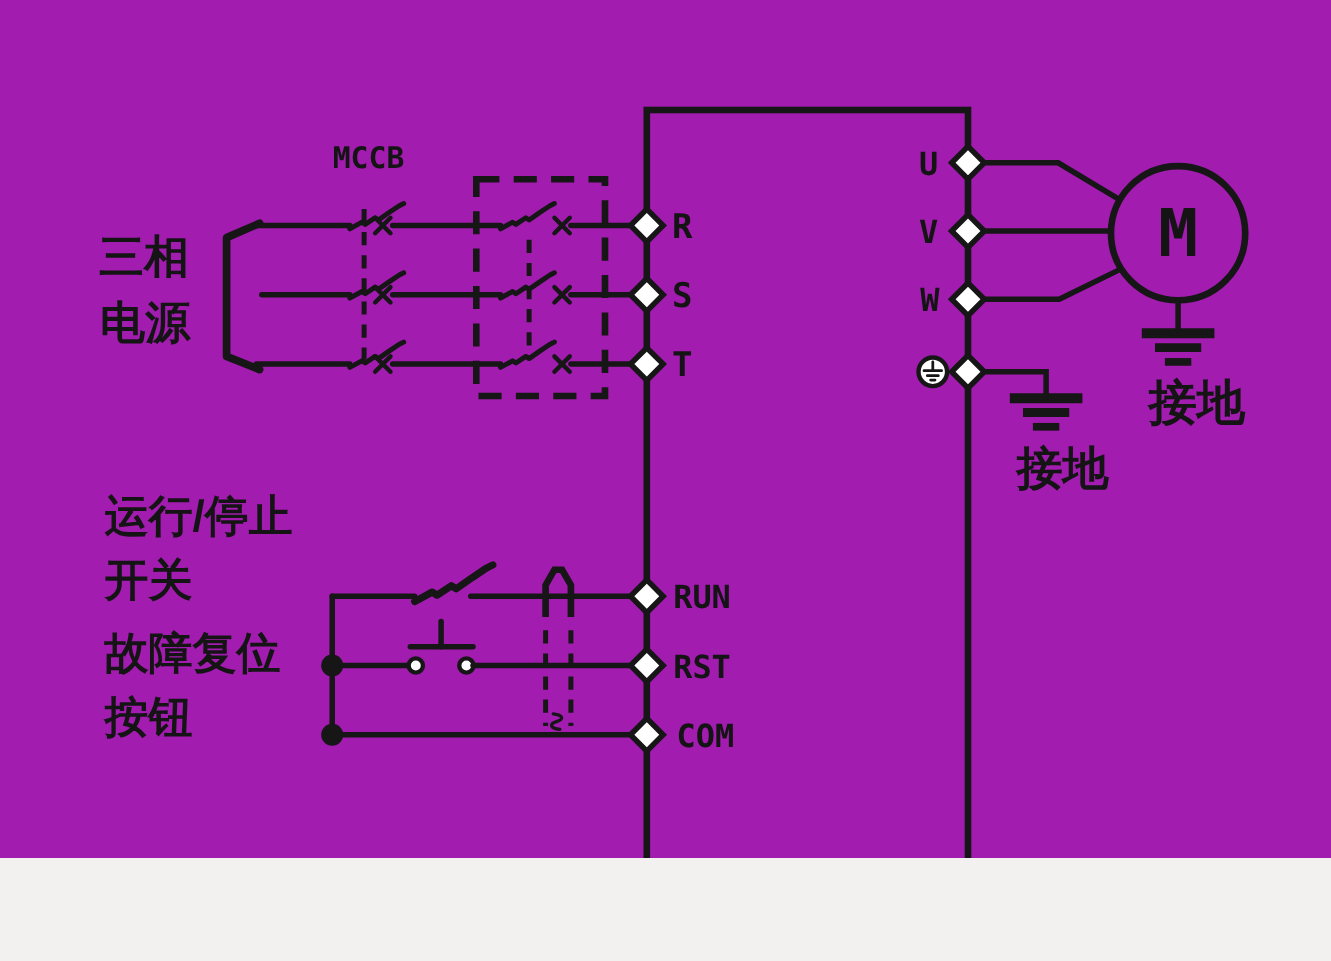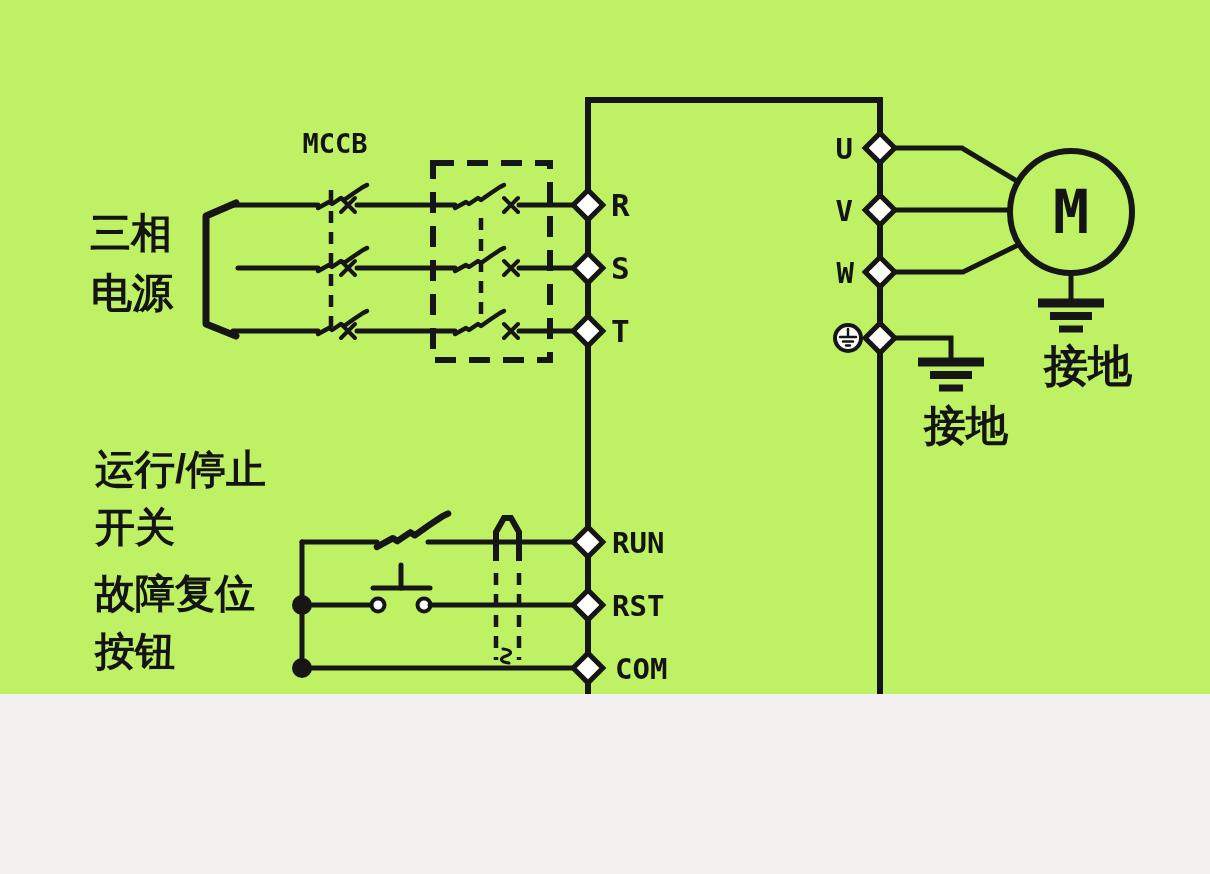--- a/index.html
+++ b/index.html
@@ -1,16 +1,16 @@
 <!DOCTYPE html>
 <html><head>
 <meta charset="utf-8">
 <style>
   html,body{margin:0;padding:0;background:#f3f1ef;}
-  .stage{position:relative;width:1210px;height:694px;background:#bef264;overflow:hidden;
+  .stage{position:relative;width:1210px;height:780px;background:#a21caf;overflow:hidden;
          font-family:"Liberation Sans",sans-serif;}
   svg{position:absolute;left:0;top:0;}
   .wire{stroke:#161616;stroke-width:5;fill:none;stroke-linecap:round;}
   .thick{stroke:#161616;stroke-width:6;fill:none;}
   .bracket{stroke:#161616;stroke-width:7;fill:none;stroke-linecap:round;stroke-linejoin:round;}
   .blade{stroke:#161616;stroke-width:4.5;fill:none;stroke-linecap:round;stroke-linejoin:round;}
   .xmark{stroke:#161616;stroke-width:4;fill:none;stroke-linecap:round;}
   .term{fill:#ffffff;stroke:#161616;stroke-width:5;}
   .linkage{stroke:#161616;stroke-width:4.5;fill:none;stroke-dasharray:12 9;}
   .dashbox{stroke:#161616;stroke-width:6;fill:none;stroke-dasharray:21 13;}

